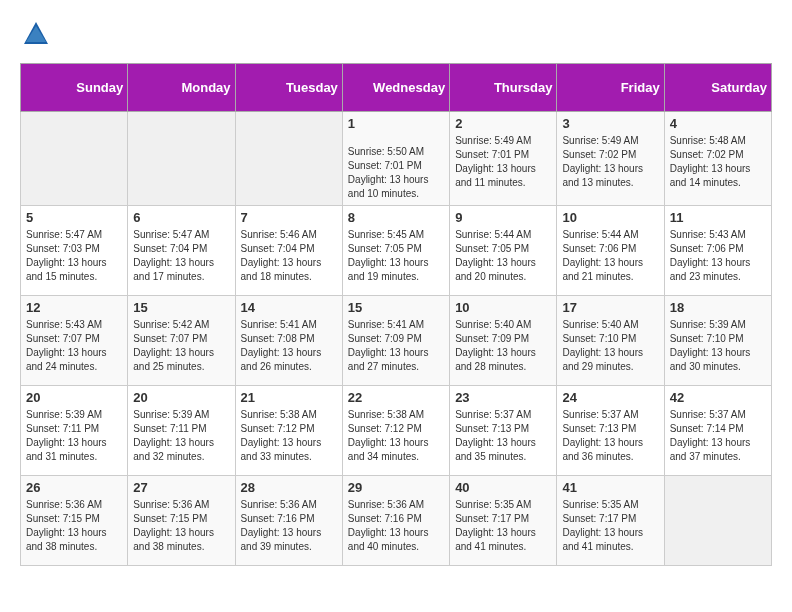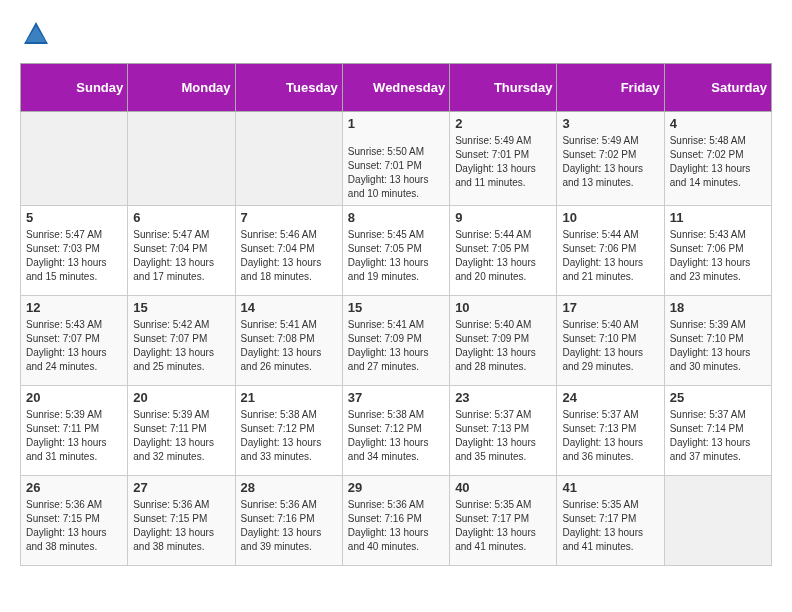--- a/index.html
+++ b/index.html
@@ -273,42 +273,42 @@
 and 32 minutes.</div>
         </td>
         <td>
           <span class="day-number">21</span>
           <div class="day-info" style="white-space: pre-line;">Sunrise: 5:38 AM
 Sunset: 7:12 PM
 Daylight: 13 hours
 and 33 minutes.</div>
         </td>
         <td>
-          <span class="day-number">37</span>
+          <span class="day-number">22</span>
           <div class="day-info" style="white-space: pre-line;">Sunrise: 5:38 AM
 Sunset: 7:12 PM
 Daylight: 13 hours
 and 34 minutes.</div>
         </td>
         <td>
           <span class="day-number">23</span>
           <div class="day-info" style="white-space: pre-line;">Sunrise: 5:37 AM
 Sunset: 7:13 PM
 Daylight: 13 hours
 and 35 minutes.</div>
         </td>
         <td>
           <span class="day-number">24</span>
           <div class="day-info" style="white-space: pre-line;">Sunrise: 5:37 AM
 Sunset: 7:13 PM
 Daylight: 13 hours
 and 36 minutes.</div>
         </td>
         <td>
-          <span class="day-number">25</span>
+          <span class="day-number">42</span>
           <div class="day-info" style="white-space: pre-line;">Sunrise: 5:37 AM
 Sunset: 7:14 PM
 Daylight: 13 hours
 and 37 minutes.</div>
         </td>
       </tr>
       <tr>
         <td>
           <span class="day-number">26</span>
           <div class="day-info" style="white-space: pre-line;">Sunrise: 5:36 AM

